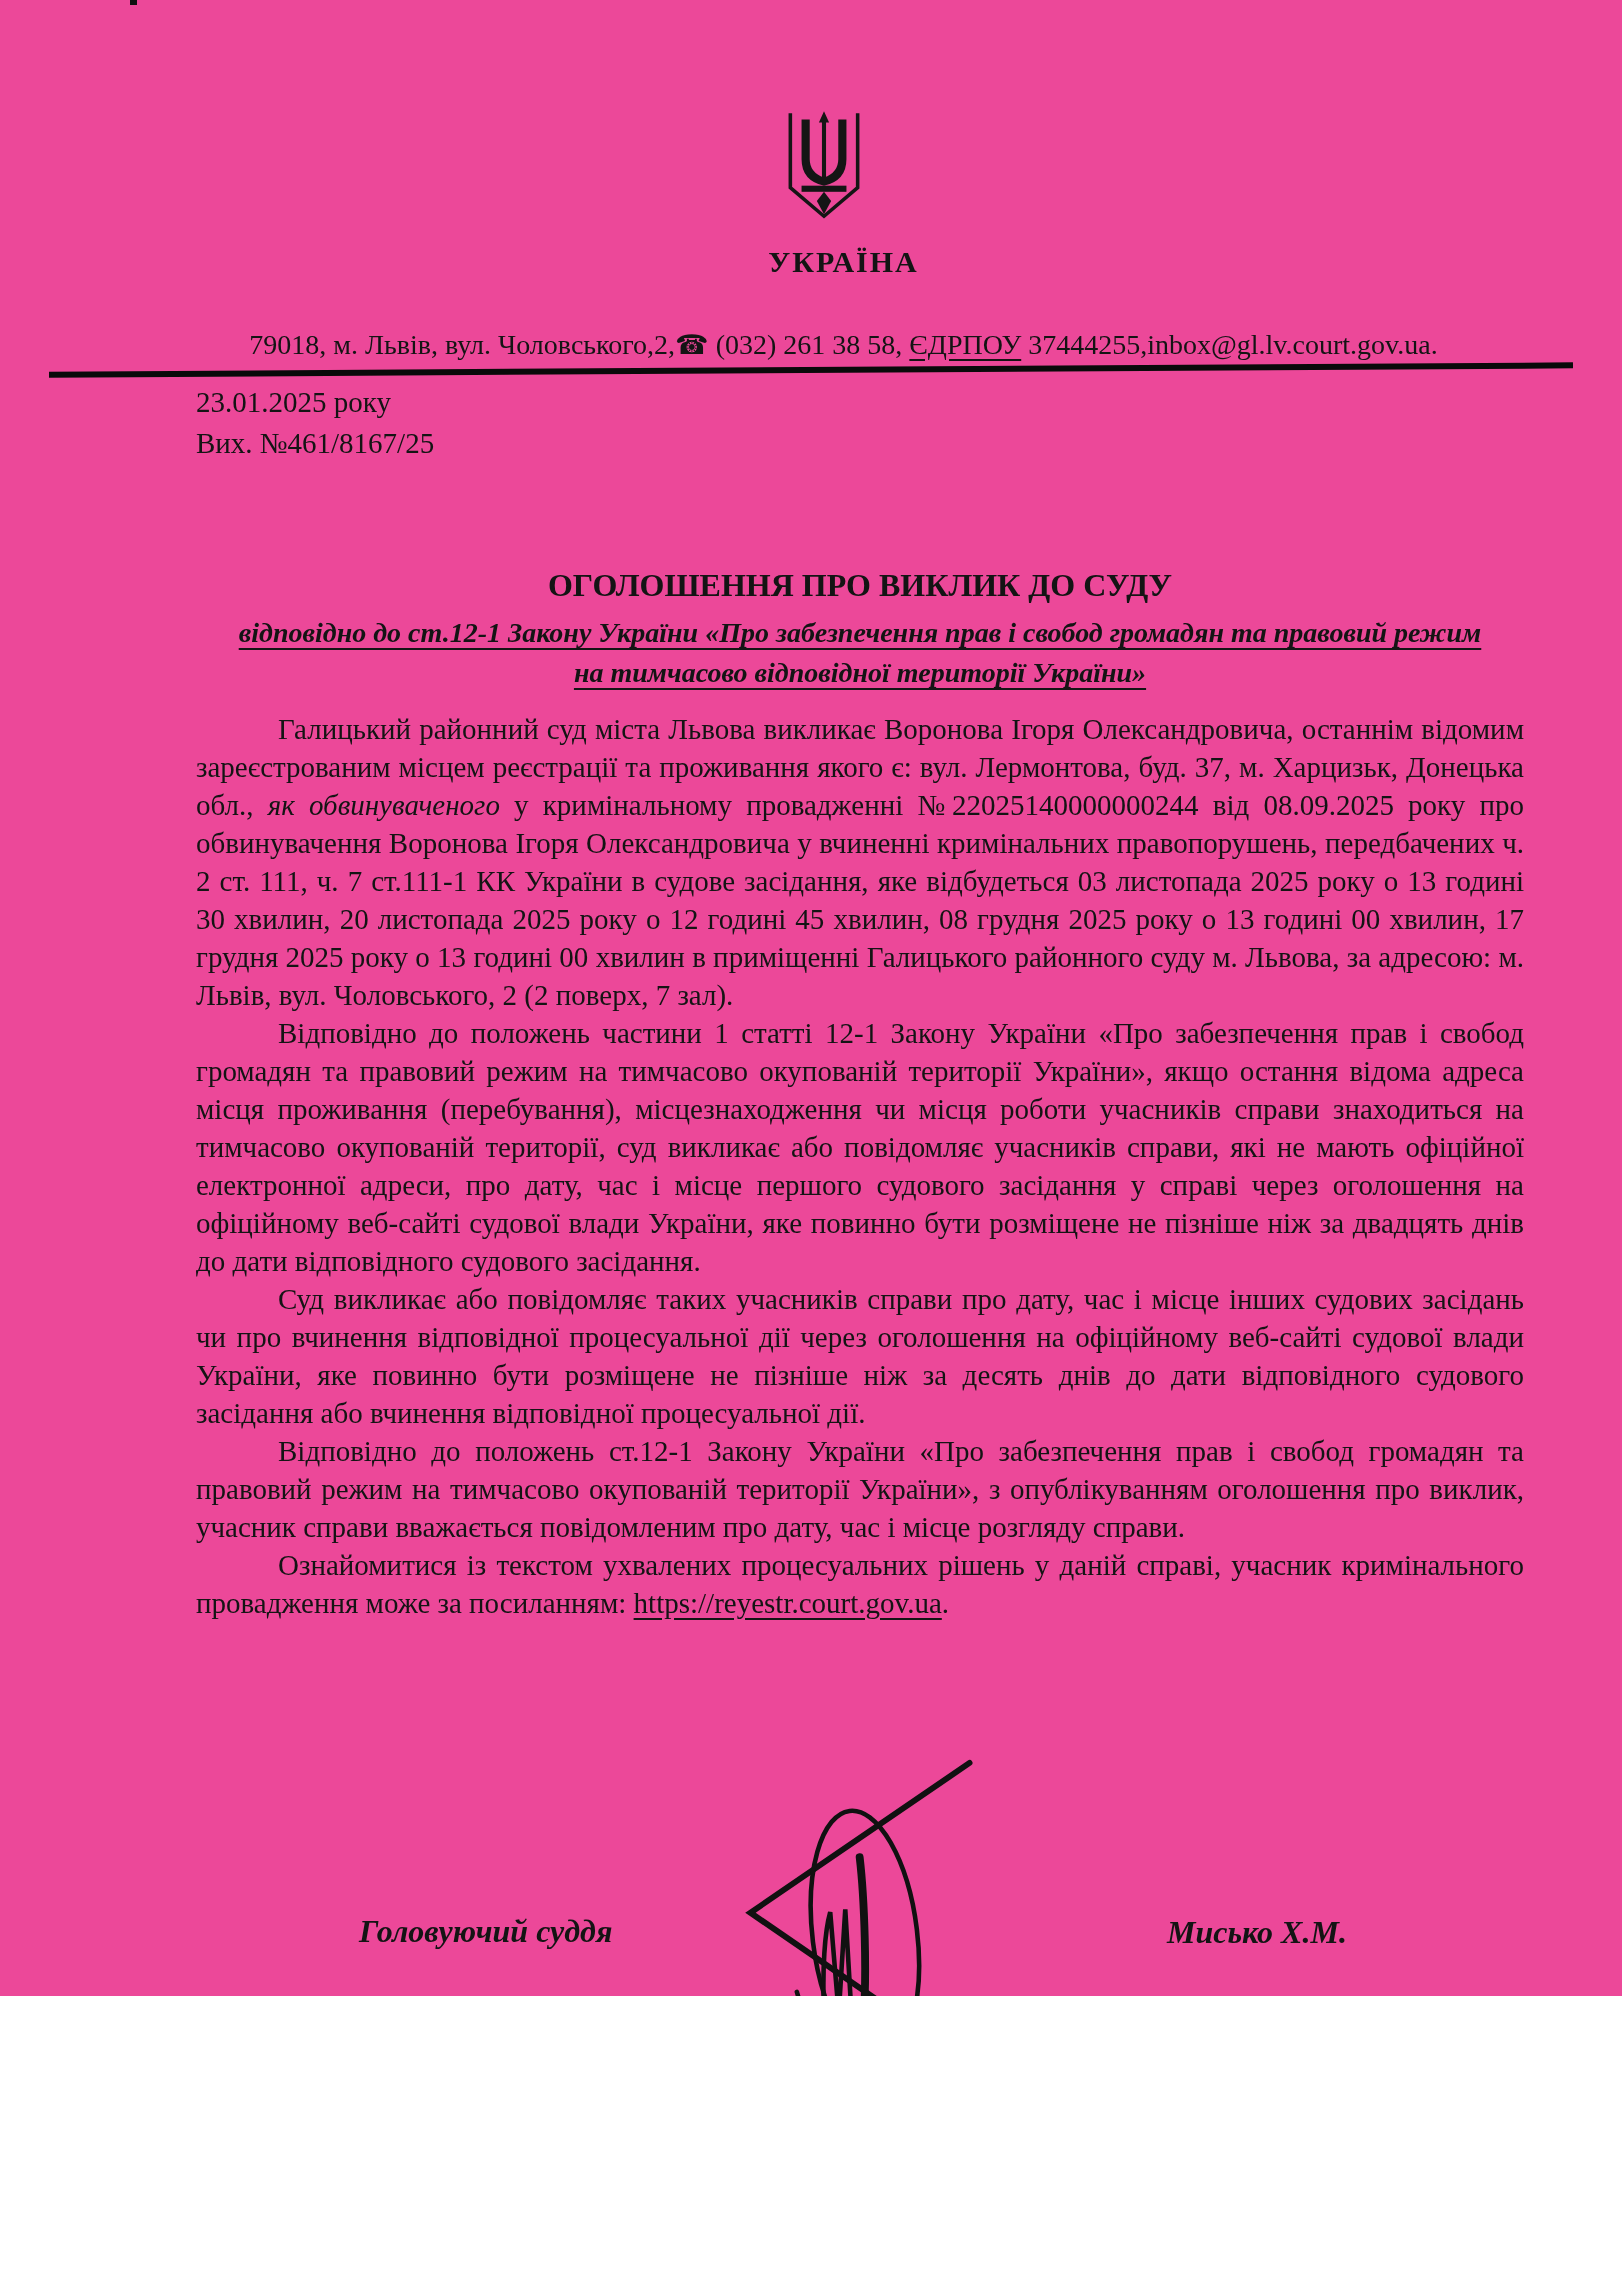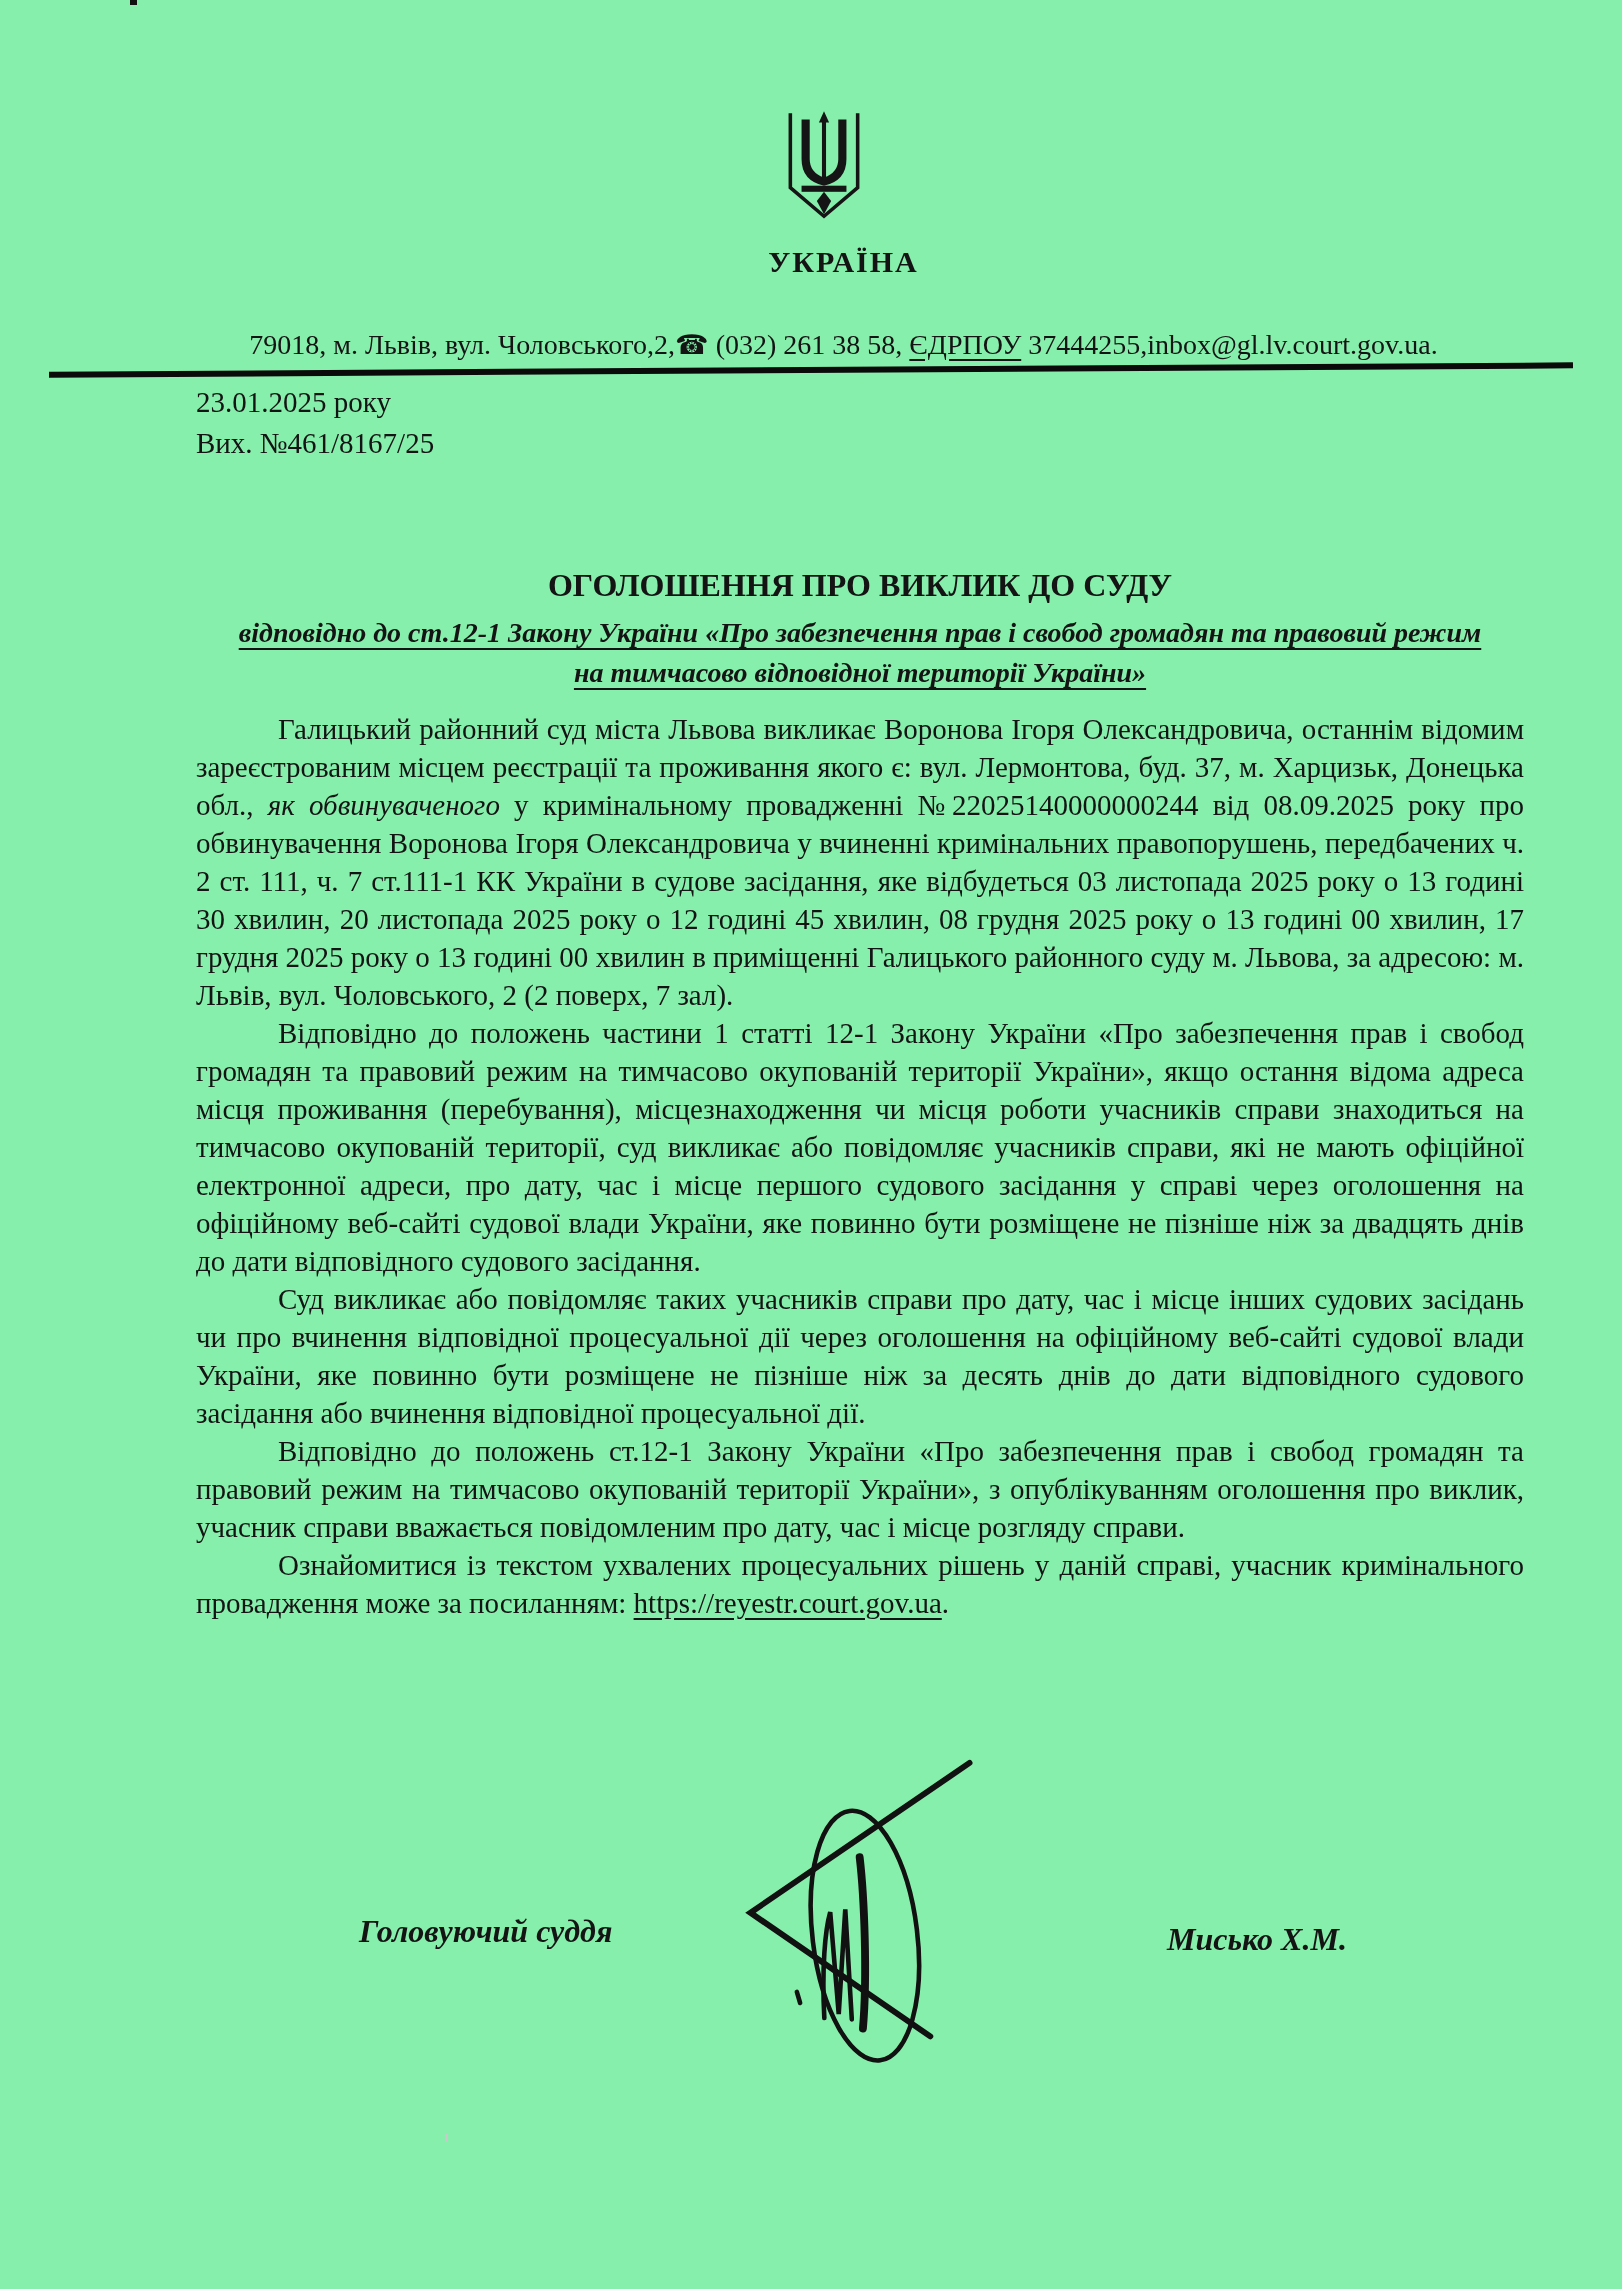--- a/index.html
+++ b/index.html
@@ -1,18 +1,18 @@
 <!DOCTYPE html>
 <html style="font-size:10.5px"><head>
 <meta charset="utf-8">
 <style>
   html,body { margin:0; padding:0; background:#ffffff; }
   .page {
-    position:relative; width:1622px; height:2289px;
-    background:#86efac; color:#141414; overflow:hidden;
+    position:relative; width:1622px; height:1996px;
+    background:#ec4899; color:#141414; overflow:hidden;
     font-family:"Liberation Serif","DejaVu Serif",serif;
   }
   .speck-top { position:absolute; left:130px; top:0; width:7.2px; height:5.2px; background:#111; }
   .speck-bottom { position:absolute; left:445px; top:2134px; width:3.3px; height:7.9px; background:#c9c9c9; }
 
   
   .hdr-center { position:absolute; left:65px; width:1557px; text-align:center; }
   .emblem { position:absolute; left:773px; top:110px; width:102px; height:133px; }
   .country { top:245px; font-weight:bold; font-size:30px; letter-spacing:2px; }
   .court-name { top:285px; font-weight:bold; font-size:33px; letter-spacing:0.7px; }
@@ -38,21 +38,21 @@
                font-size:29px; line-height:38px; text-align:justify; }
   .body-text p { margin:0; text-indent:82px; }
   .seg-bold { font-weight:normal; }
   .seg-italic { font-style:italic; }
   .seg-link { text-decoration:underline; text-underline-offset:5.2px; color:#141414; }
 
   
   .signature-row { position:absolute; left:0; top:1913px; width:1622px; height:327px;
                    font-weight:bold; font-style:italic; font-size:32px;padding-left:28px; }
   .sig-role { position:absolute; left:359px; top:0; }
-  .sig-name { position:absolute; left:1167px; top:8px; }
+  .sig-name { position:absolute; left:1167px; top:1px; }
   .sig-scribble { position:absolute; left:713px; top:-154px; width:275px; height:314px; }
 </style>
 </head>
 <body>
 
 <div class="page">
 
   <div class="speck-top"></div>
   <div class="speck-bottom"></div>
 

